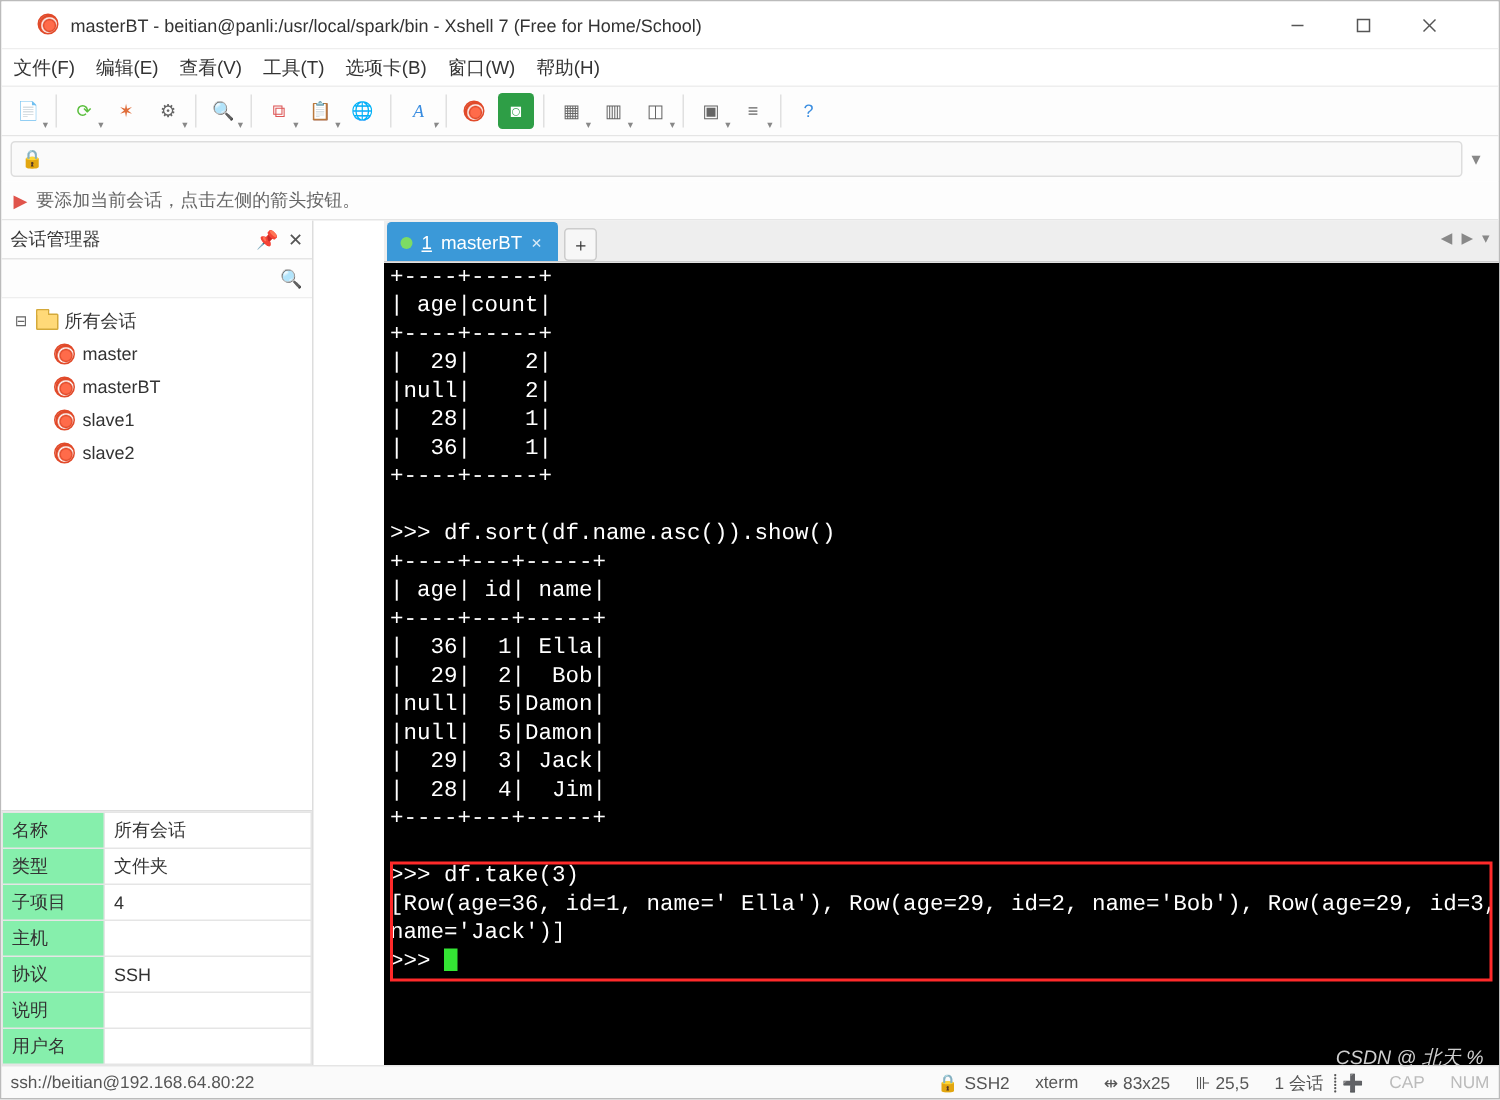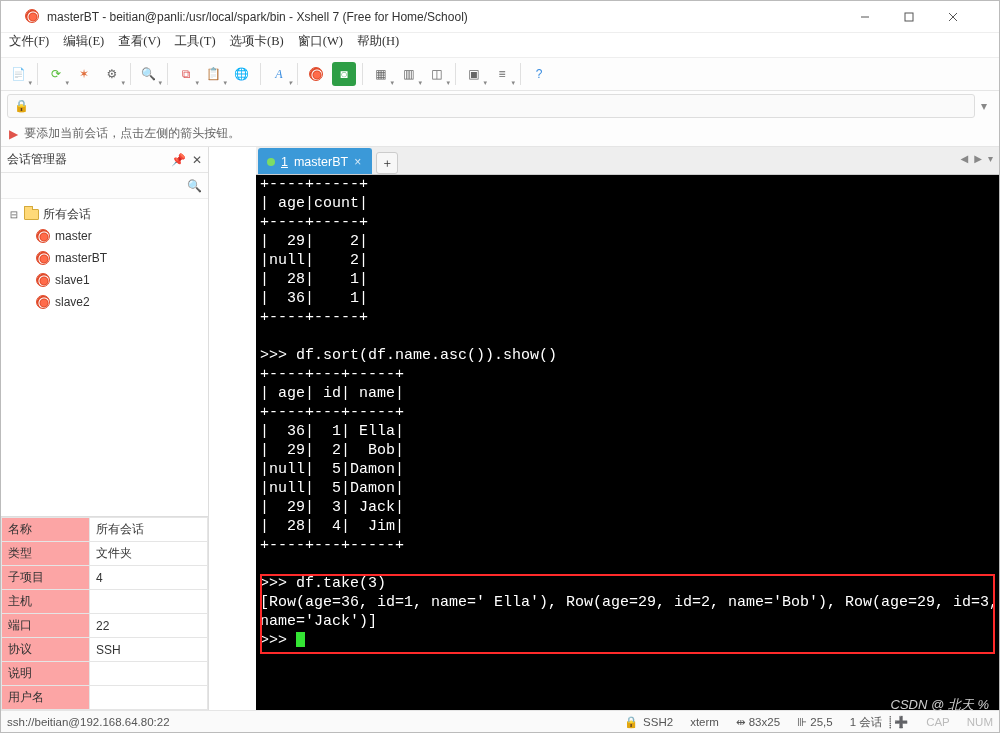--- a/index.html
+++ b/index.html
@@ -2,21 +2,21 @@
 <html><head>
 <meta charset="utf-8">
 <style>
   * { box-sizing: border-box; margin:0; padding:0; }
   body { font-family: "Segoe UI", Tahoma, Arial, sans-serif; font-size:12px; color:#333; background:#f0f0f0; }
   .window { width:1000px; height:733px; margin:0 auto; background:#fff; border:1px solid #bbb; display:flex; flex-direction:column; position:relative; box-shadow:0 4px 20px rgba(0,0,0,.3);}
   .titlebar { height:32px; display:flex; align-items:center; padding:0 24px; background:#fff; border-bottom:1px solid #eee;}
   .titlebar .app-icon { width:16px; height:16px; margin-right:6px; }
   .titlebar .title { flex:1; font-size:12px; color:#333;}
   .titlebar .ctrl { width:44px; height:28px; display:flex; align-items:center; justify-content:center; color:#555;}
-  .menubar { height:24px; display:flex; padding:0 8px; background:#fff;font-family:Liberation Serif, serif; }
+  .menubar { height:24px; display:flex; align-items:center; padding:0 8px; background:#fff; }
   .menubar span { margin-right:14px; font-size:12.5px; color:#333;}
   .toolbar { height:34px; display:flex; align-items:center; padding:0 6px; background:#fdfdfd; border-top:1px solid #eee; border-bottom:1px solid #e5e5e5; gap:4px;}
   .toolbar .tbtn { width:24px; height:24px; display:flex; align-items:center; justify-content:center; border-radius:3px; color:#666; position:relative;}
   .toolbar .tbtn.group::after{content:"▾"; font-size:7px; position:absolute; right:-1px; bottom:-1px; color:#888;}
   .toolbar .sep { width:1px; height:22px; background:#e0e0e0; margin:0 2px;}
   .addressbar { height:30px; display:flex; align-items:center; padding:2px 6px; background:#fdfdfd;}
   .addressbar .field { flex:1; height:24px; border:1px solid #ddd; border-radius:3px; display:flex; align-items:center; padding:0 6px; background:#fafafa; color:#999;}
   .addressbar .lock { margin-right:6px; color:#d4a028;}
   .addressbar .dd { width:18px; text-align:center; color:#888;}
   .hintbar { height:26px; display:flex; align-items:center; padding:0 8px; background:#fdfdfd; border-bottom:1px solid #e5e5e5; color:#666;}
@@ -30,21 +30,21 @@
   .search { height:26px; display:flex; align-items:center; justify-content:flex-end; padding:0 6px; border-bottom:1px solid #eee;}
   .search .mag { color:#bbb;}
   .tree { flex:1; padding:4px 4px; overflow:auto; background:#fff;}
   .treenode { display:flex; align-items:center; height:22px; padding-left:4px; gap:4px;}
   .treenode.child { padding-left:30px;}
   .treenode .tw { width:10px; font-size:10px; color:#666; text-align:center;}
   .treenode .ficon { width:16px; height:16px; display:flex; align-items:center; justify-content:center;}
   .props { border-top:1px solid #ddd;}
   .props table { width:100%; border-collapse:collapse; table-layout:fixed;}
   .props td { border:1px solid #e5e5e5; padding:3px 6px; font-size:12px; height:22px; background:#fff;}
-  .props td.k { width:88px; background:#fca5a5;}
+  .props td.k { width:68px; background:#86efac;}
   .content { flex:1; display:flex; flex-direction:column; min-width:0;}
   .tabs { height:28px; background:#eee; display:flex; align-items:flex-end; padding-left:2px; border-bottom:1px solid #ccc; position:relative;}
   .tab { height:26px; display:flex; align-items:center; padding:0 10px 0 8px; font-size:12.5px; border:1px solid #ccc; border-bottom:none; border-radius:3px 3px 0 0; margin-right:2px; gap:6px;}
   .tab.active { background:#3b99d8; color:#fff; border-color:#3b99d8;}
   .tab .dot { width:8px; height:8px; border-radius:50%; background:#7ddc64;}
   .tab .close { font-size:12px; opacity:.8;}
   .newtab { width:22px; height:22px; display:flex; align-items:center; justify-content:center; border:1px solid #ccc; background:#f7f7f7; margin-left:2px; border-radius:3px;}
   .tabs .navend { position:absolute; right:6px; top:6px; display:flex; gap:6px; color:#888; font-size:10px;}
   .term { flex:1; background:#000; color:#fff; font-family:"Consolas","Courier New",monospace; font-size:15px; line-height:19px; padding:0 4px 4px 4px; overflow:auto; position:relative; white-space:pre;}
   .term .hl { position:absolute; border:2px solid #ff2a2a; pointer-events:none;}
@@ -193,24 +193,20 @@
               </tr>
           <tr>
                 <td class="k">子项目</td>
                 <td>4</td>
               </tr>
           <tr>
                 <td class="k">主机</td>
                 <td></td>
               </tr>
           <tr>
-                <td class="k">端口</td>
-                <td>22</td>
-              </tr>
-          <tr>
                 <td class="k">协议</td>
                 <td>SSH</td>
               </tr>
           <tr>
                 <td class="k">说明</td>
                 <td></td>
               </tr>
           <tr>
                 <td class="k">用户名</td>
                 <td></td>

